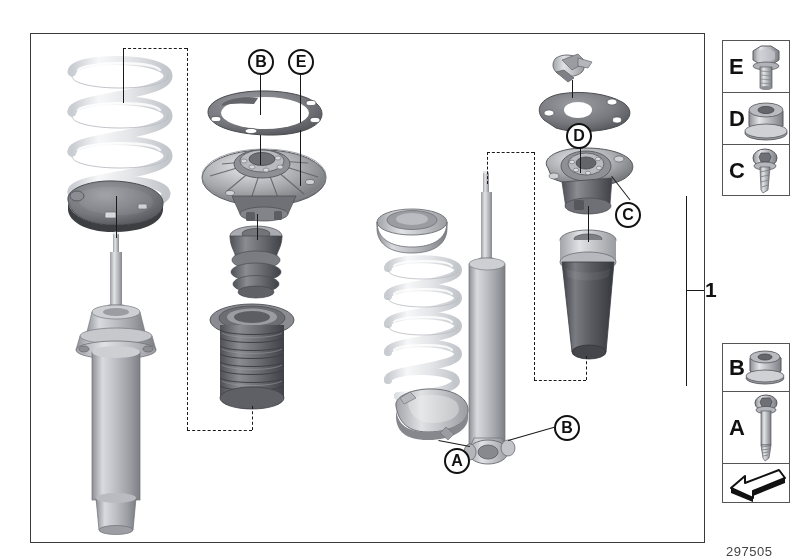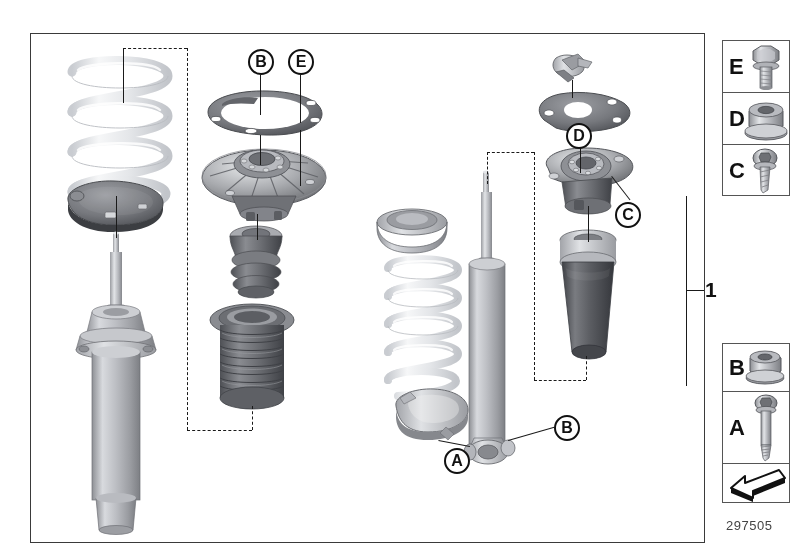--- a/index.html
+++ b/index.html
@@ -485,15 +485,15 @@
     <div class="legend-cell" style="height:38px;">
       <span class="legend-art" style="right:2px;left:4px;width:auto;">
         <svg width="62" height="38" viewBox="0 0 62 38">
           <path d="M4,24 L18,12 L18,19 L52,6 L58,14 L26,27 L26,34 Z" fill="#ffffff" stroke="#111" stroke-width="2" stroke-linejoin="round"></path>
           <path d="M58,14 L26,27 L26,34 L4,24 L4,29 L26,38 L26,32 L58,19 Z" fill="#111"></path>
         </svg>
       </span>
     </div>
   </div>
 
-  <div class="partnum" style="left:726px;top:518px;">297505</div>
+  <div class="partnum" style="left:726px;top:544px;">297505</div>
 
 </div>
 
 </body></html>

